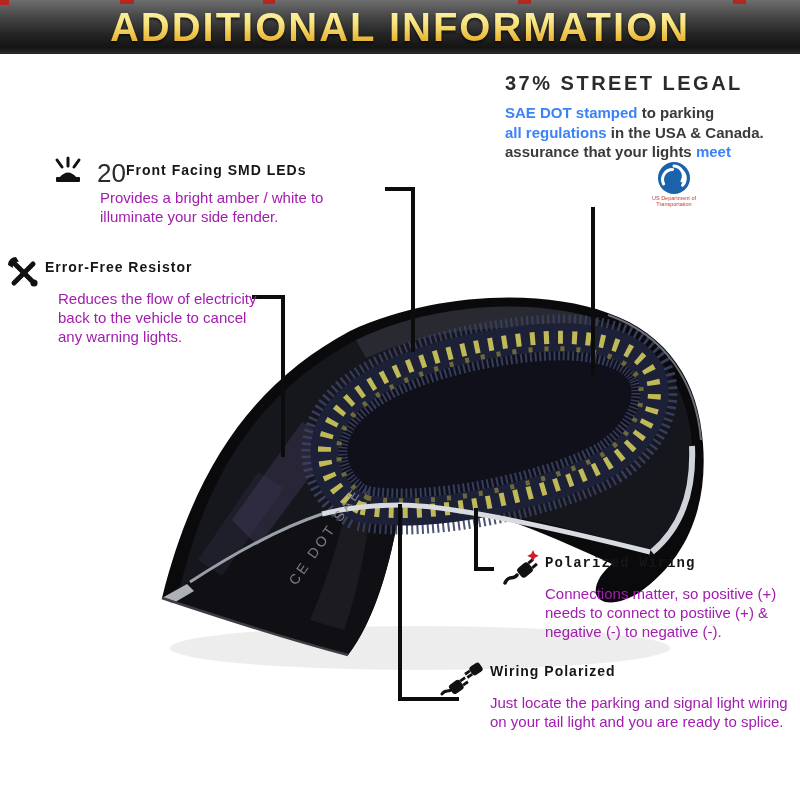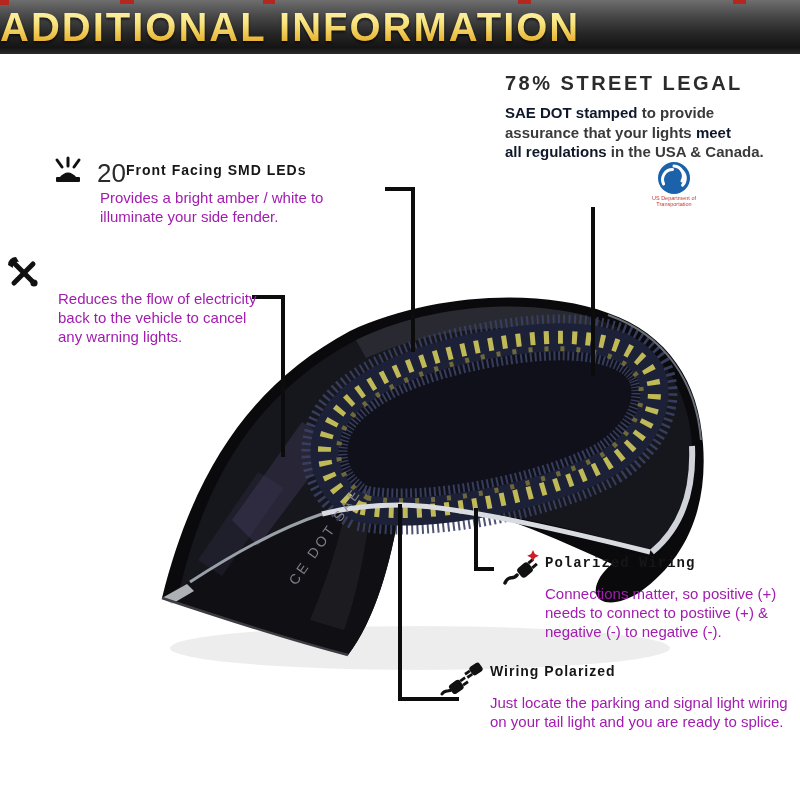--- a/index.html
+++ b/index.html
@@ -3,36 +3,36 @@
 <meta charset="utf-8">
 <style>
   html,body{margin:0;padding:0;width:800px;height:800px;background:#ffffff;overflow:hidden;
             font-family:"Liberation Sans",sans-serif;}
   .abs{position:absolute;}
   #stage{position:relative;width:800px;height:800px;}
 
   
   .banner{left:0;top:0;width:800px;height:54px;
           background:linear-gradient(180deg,#6e6e6e 0%,#4a4a4a 28%,#262626 62%,#141414 88%,#2b2b2b 100%);
-          display:flex;align-items:center;}
+          display:flex;align-items:center;justify-content:center;}
   .banner-title{font-weight:bold;font-size:40px;letter-spacing:2px;white-space:nowrap;
           background:linear-gradient(180deg,#fdf4b4 5%,#f9e47e 40%,#eab93c 75%,#d99a24 100%);
           -webkit-background-clip:text;background-clip:text;color:transparent;
           filter:drop-shadow(0 2px 1px rgba(0,0,0,0.6));}
   .red-dash{position:absolute;top:0;height:4px;background:#b5271e;}
 
   
   .h-techno{font-weight:bold;color:#161616;letter-spacing:1px;font-size:14px;white-space:nowrap;}
   .body-txt{font-size:15px;line-height:1.28;color:#a21caf;white-space:pre-line;}
   .count-num{font-size:26px;font-weight:400;color:#2a2a2a;}
 
   
   .sl-head{font-weight:bold;color:#2b2b2b;letter-spacing:2.5px;font-size:20px;white-space:nowrap;}
   .sl-body{margin-top:8px;font-size:15px;font-weight:bold;line-height:1.3;color:#3a3a3a;}
-  .sl-red{color:#0f172a;}
+  .sl-red{color:#3b82f6;}
 
   
   .sae-big{font-style:italic;font-weight:bold;font-size:27px;color:#1766b0;line-height:0.9;letter-spacing:-1px;}
   .sae-bar{width:56px;height:3px;background:#1766b0;margin-top:1px;}
   .sae-sub{font-size:6px;letter-spacing:2.4px;color:#1766b0;margin-top:2px;font-weight:bold;white-space:nowrap;}
   .dot-cap{font-size:5.5px;line-height:1.15;color:#c23b35;text-align:center;width:64px;}
 
   svg{display:block;}
 </style>
 </head>
@@ -138,25 +138,25 @@
     <g stroke="#0c0c0c" stroke-width="4" fill="none">
       <path d="M 385,189 L 413,189 L 413,352"></path>
       <path d="M 593,207 L 593,376"></path>
       <path d="M 252,297 L 283,297 L 283,457"></path>
       <path d="M 476,508 L 476,569 L 494,569"></path>
       <path d="M 400,504 L 400,699 L 459,699"></path>
     </g>
   </svg>
 
   <div class="abs" style="left:505px;top:72px;width:280px;">
-    <div class="sl-head">78% STREET LEGAL</div>
+    <div class="sl-head">37% STREET LEGAL</div>
     <div class="sl-body">
-        <div><span class="sl-red">SAE DOT stamped</span><span> to provide</span></div>
+        <div><span class="sl-red">SAE DOT stamped</span><span> to parking</span></div>
+        <div><span class="sl-red">all regulations</span><span> in the USA &amp; Canada.</span></div>
         <div><span>assurance that your lights </span><span class="sl-red">meet</span></div>
-        <div><span class="sl-red">all regulations</span><span> in the USA &amp; Canada.</span></div>
       </div>
   </div>
 
   <div class="abs" style="left:642px;top:161px;width:64px;">
     <svg width="34" height="34" viewBox="0 0 34 34" style="margin:0 auto;">
       <circle cx="17" cy="17" r="16" fill="#1b62ab"></circle>
       <g fill="none" stroke="#ffffff" stroke-width="3" stroke-linecap="round">
         <path d="M 17,5 A 10,10 0 0 1 25,20"></path>
         <path d="M 7,13 A 10,10 0 0 1 19,6" transform="rotate(120 17 17)"></path>
         <path d="M 17,5 A 10,10 0 0 1 25,20" transform="rotate(240 17 17)"></path>
@@ -184,20 +184,21 @@
 illuminate your side fender.</div>
 
   <svg class="abs" style="left:6px;top:255px;" width="34" height="34" viewBox="0 0 34 34">
     <g stroke="#111" stroke-width="5" stroke-linecap="round">
       <line x1="8" y1="28" x2="27" y2="9"></line>
       <line x1="8" y1="8" x2="26" y2="26"></line>
     </g>
     <circle cx="28" cy="28" r="3.6" fill="#111"></circle>
     <path d="M2,10 A8,8 0 0 1 10,2 L13,7 A5,5 0 0 0 7,13 Z" fill="#111"></path>
   </svg>
+  <span class="abs h-techno" style="left:45px;top:259px;">Error-Free Resistor</span>
   <div class="abs body-txt" style="left:58px;top:289px;width:240px;">Reduces the flow of electricity
 back to the vehicle to cancel
 any warning lights.</div>
 
   <svg class="abs" style="left:502px;top:550px;" width="40" height="38" viewBox="0 0 40 38">
     <path d="M3,33 C7,24 11,31 15,25" fill="none" stroke="#111" stroke-width="3.5" stroke-linecap="round"></path>
     <g transform="rotate(-40 23 20)">
       <rect x="16" y="14" width="14" height="12" rx="3.5" fill="#111"></rect>
       <line x1="30" y1="17" x2="36" y2="17" stroke="#111" stroke-width="3"></line>
       <line x1="30" y1="23" x2="36" y2="23" stroke="#111" stroke-width="3"></line>

